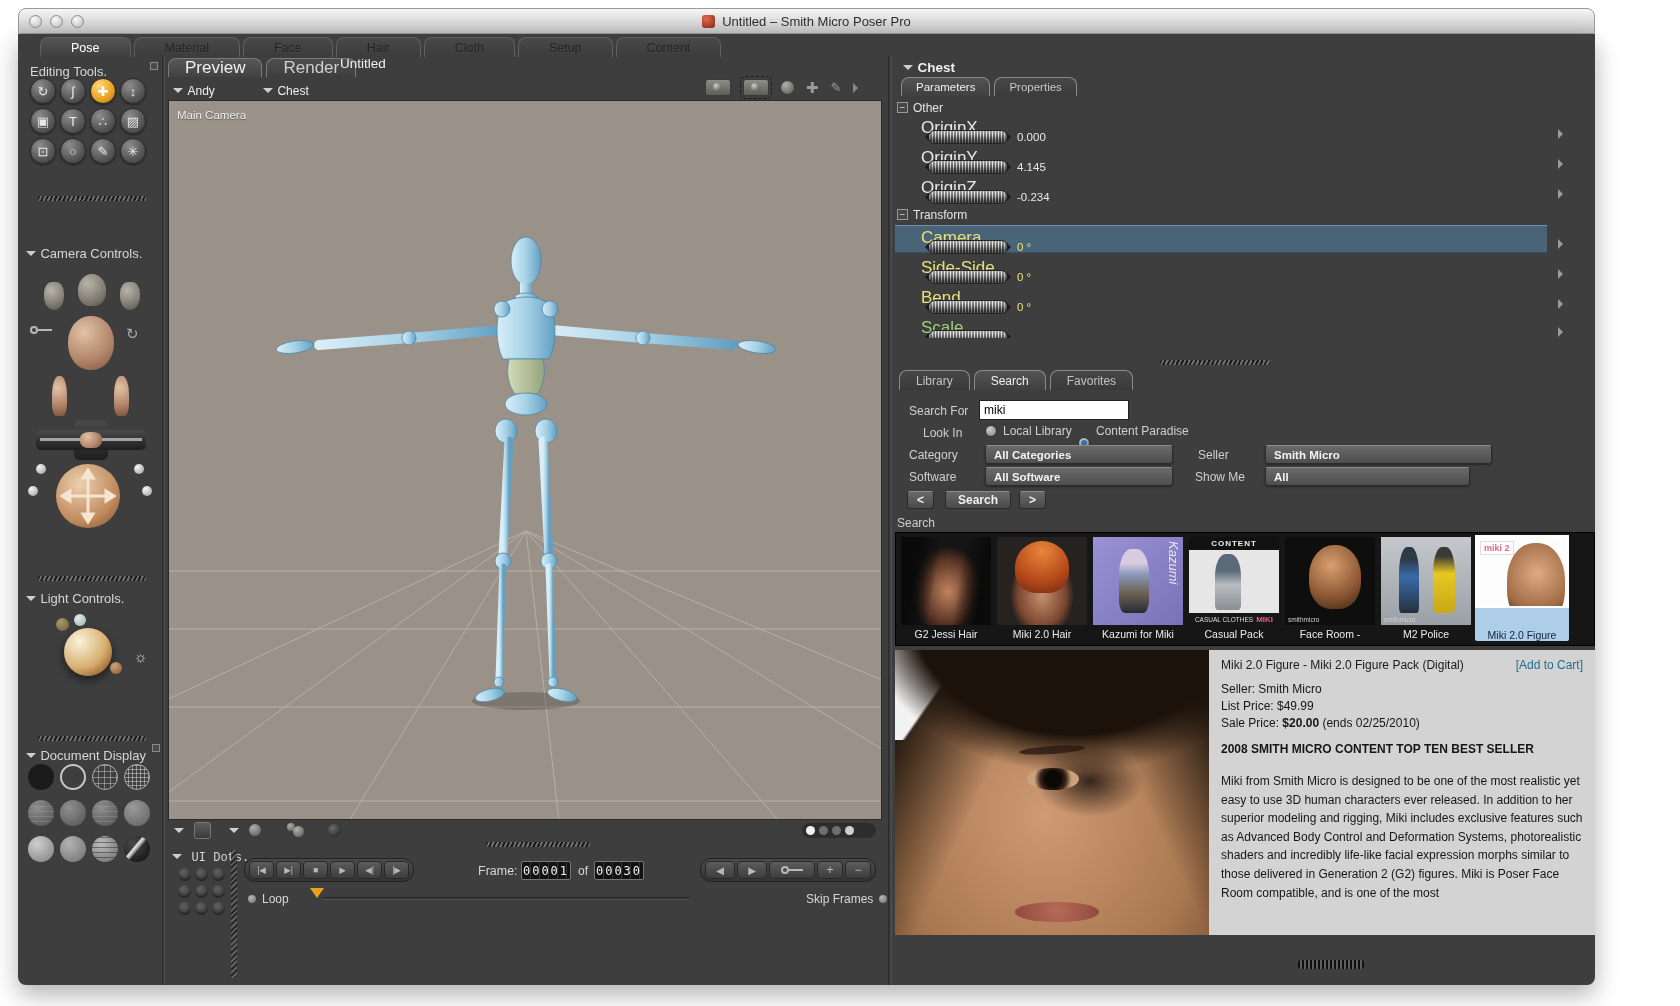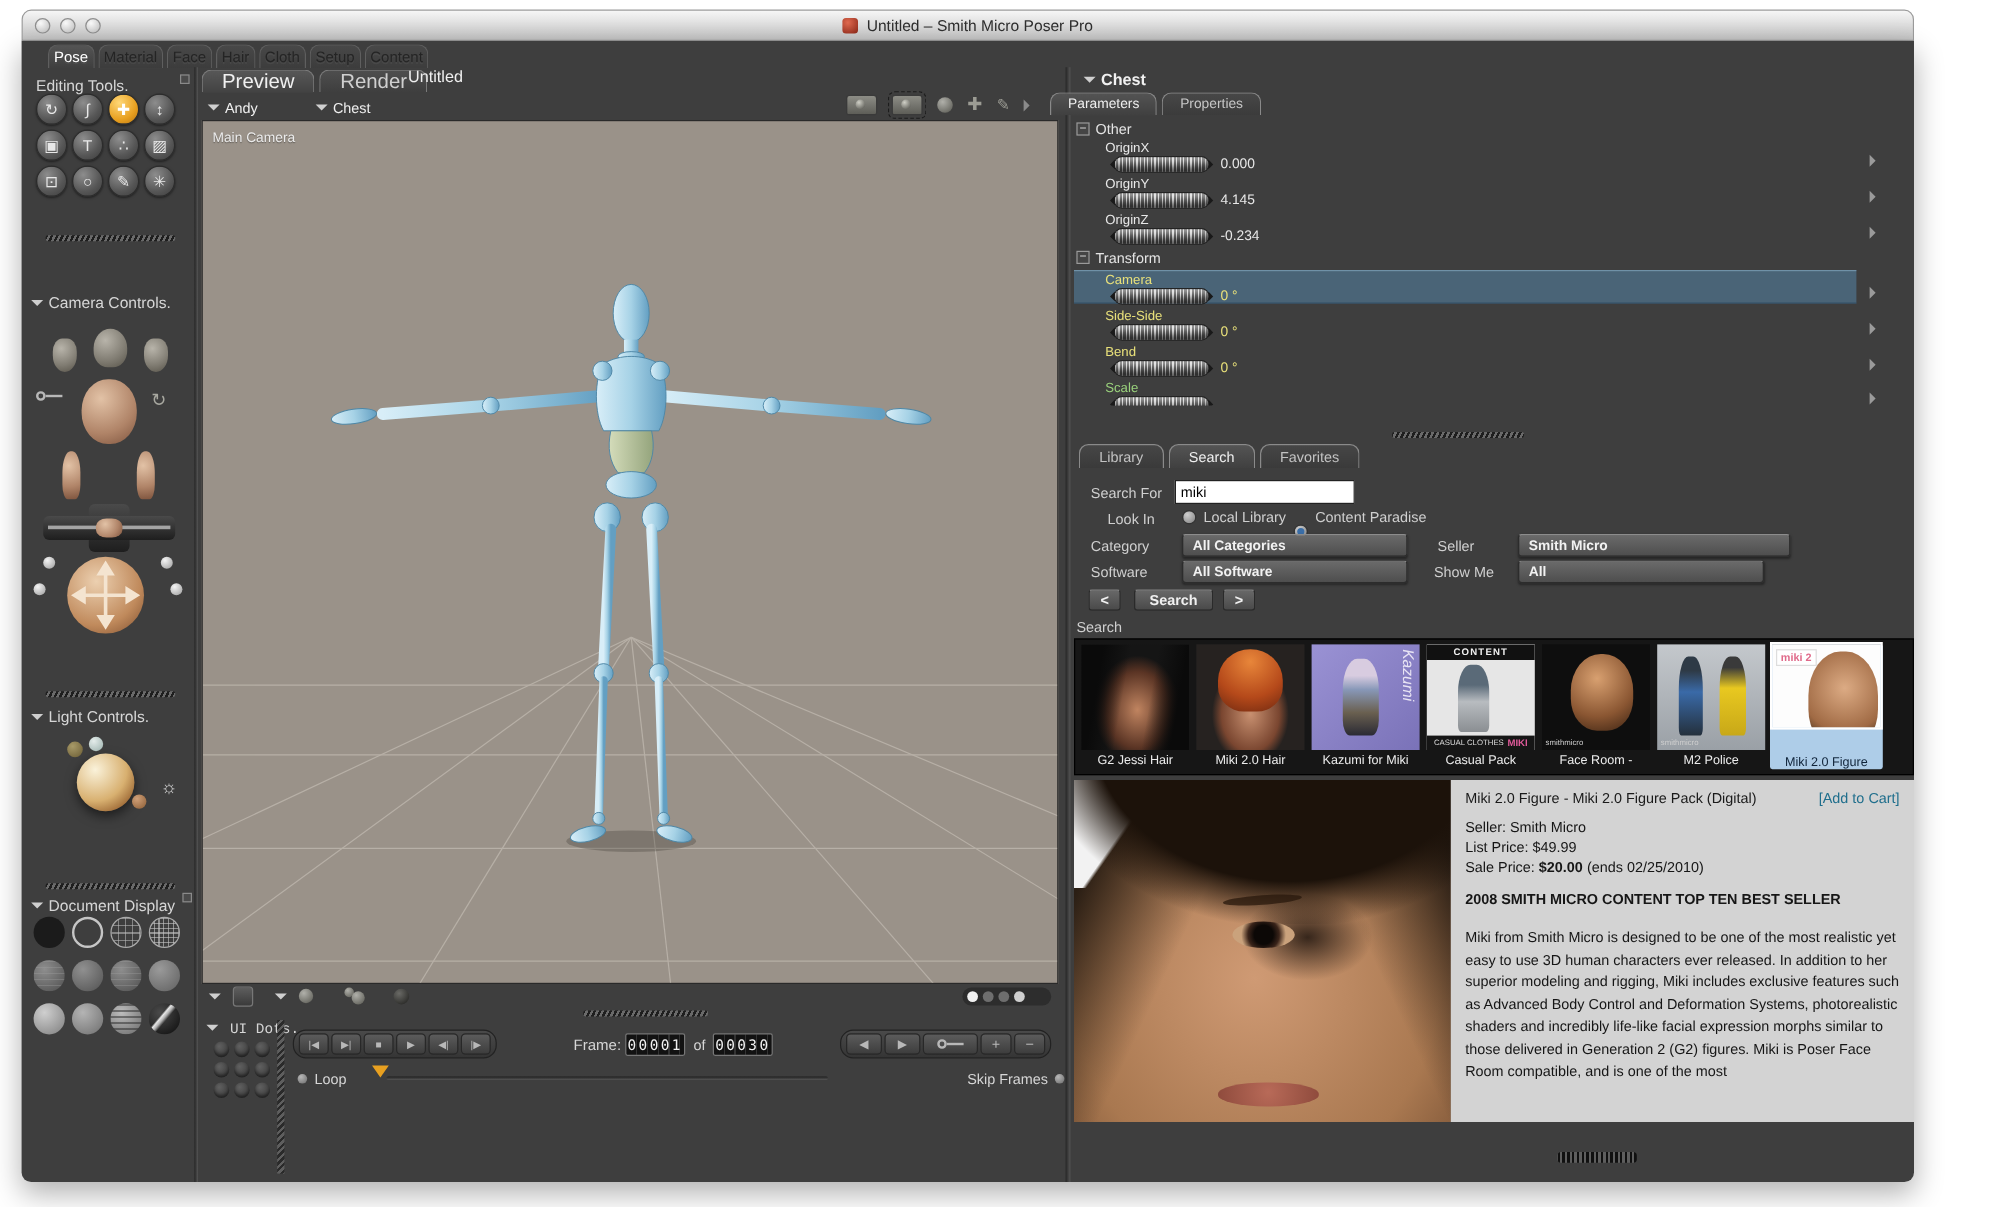--- a/index.html
+++ b/index.html
@@ -13,21 +13,21 @@
   .traffic{display:flex;gap:8px;margin-left:10px;}
   .tl{width:13px;height:13px;border-radius:50%;background:radial-gradient(circle at 35% 30%,#fafafa,#bdbdbd);border:1px solid #8e8e8e;box-sizing:border-box;}
   .titlewrap{position:absolute;left:0;right:0;display:flex;justify-content:center;align-items:center;gap:7px;}
   .appicon{width:13px;height:13px;border-radius:3px;background:radial-gradient(circle at 35% 30%,#e06a50,#8a2616);}
   .wintitle{font-size:13px;color:#2e2e2e;}
   .main{left:18px;top:34px;width:1577px;height:951px;background:#3e3e3e;border-radius:0 0 8px 8px;
     box-shadow:0 10px 24px rgba(0,0,0,.3);}
 
   
   .tabrow{left:40px;top:37px;display:flex;gap:3px;}
-  .apptab{height:19px;padding:0 4px;border:1px solid #5f5f5f;border-bottom:none;border-radius:8px 8px 0 0;
+  .apptab{height:19px;padding:0 30px;border:1px solid #5f5f5f;border-bottom:none;border-radius:8px 8px 0 0;
     background:linear-gradient(#484848,#3c3c3c);color:#242424;font-size:12.5px;display:flex;align-items:center;
     text-shadow:0 1px 0 rgba(255,255,255,.05);}
   .apptab.active{color:#fff;background:linear-gradient(#545454,#3e3e3e);}
 
   
   .lbl{color:#d6d6d6;font-size:12px;white-space:nowrap;}
   .tri{display:inline-block;width:0;height:0;border:5px solid transparent;border-top-color:#cfcfcf;border-bottom-width:0;vertical-align:middle;}
   .sep-handle{height:5px;border-radius:2px;background:repeating-linear-gradient(115deg,#1e1e1e 0 2px,#6a6a6a 2px 4px);}
   .corner-sq{width:6px;height:6px;border:1px solid #8a8a8a;background:#4a4a4a;}
   .divider-v{background:linear-gradient(90deg,#252525,#555);}
@@ -90,21 +90,21 @@
   .keyicon::before{content:"";position:absolute;left:0;top:0;width:8px;height:8px;border:2px solid #b8b8b8;border-radius:50%;box-sizing:border-box;}
   .keyicon::after{content:"";position:absolute;left:8px;top:3px;width:14px;height:2px;background:#b8b8b8;}
 
   
   .ptab{height:18px;padding:0 14px;border:1px solid #8a8a8a;border-bottom:none;border-radius:8px 8px 0 0;
     background:linear-gradient(#474747,#3b3b3b);color:#c6c6c6;font-size:11.5px;display:flex;align-items:center;}
   .ptab.active{color:#efefef;background:linear-gradient(#535353,#404040);}
   .params-region{left:893px;top:98px;width:704px;height:240px;overflow:hidden;}
   .minusbox{width:11px;height:11px;border:1px solid #9a9a9a;background:#454545;color:#ddd;font-size:10px;line-height:9px;text-align:center;box-sizing:border-box;}
   .pgroup{color:#e4e4e4;font-size:12px;}
-  .plabel{font-size:11px;}
+  .plabel{font-size:17px;}
   .pl-white{color:#e8e8e8;} .pl-yellow{color:#e8e07a;} .pl-green{color:#9ad27c;}
   .pvalue{font-size:11.5px;}
   .dial{width:78px;height:12px;border-radius:6px;
     background:repeating-linear-gradient(90deg,#dcdcdc 0 1px,#5e5e5e 1px 3px);
     box-shadow:inset 0 3px 4px rgba(255,255,255,.4),inset 0 -4px 5px rgba(0,0,0,.6),0 0 0 1px #232323;}
   .dial::before,.dial::after{content:"";position:absolute;top:2px;width:0;height:0;border:4px solid transparent;}
   .dial::before{left:-8px;border-right-color:#191919;}
   .dial::after{right:-8px;border-left-color:#191919;}
   .selband{background:rgba(84,132,166,.55);border-top:1px solid rgba(150,190,215,.5);border-bottom:1px solid rgba(40,70,95,.6);}
   .rowarrow{width:0;height:0;border:5px solid transparent;border-left-color:#9a9a9a;border-right-width:0;}
@@ -445,21 +445,21 @@
   <div class="abs" style="left:806px;top:892px;display:flex;align-items:center;gap:6px;">
     <span class="lbl">Skip Frames</span>
       <span class="smalldot"></span>
   </div>
 
   <div class="abs divider-v" style="left:888px;top:56px;width:4px;height:929px;"></div>
 
   <div class="abs" style="left:903px;top:58px;">
     <span class="tri"></span> <span class="lbl" style="font-size:13.5px;color:#f0f0f0;font-weight:bold;">Chest</span>
   </div>
-  <div class="abs" style="left:875px;top:77px;display:flex;gap:4px;">
+  <div class="abs" style="left:901px;top:77px;display:flex;gap:4px;">
     <div class="ptab active">Parameters</div>
     <div class="ptab">Properties</div>
   </div>
 
   <div class="abs params-region">
     <div class="abs minusbox" style="left:4px;top:4px;">−</div>
     <div class="abs pgroup" style="left:20px;top:3px;">Other</div>
 
     <div class="abs plabel pl-white" style="left:28px;top:20px;">OriginX</div>
     <div class="abs dial" style="left:36px;top:33px;"></div>

